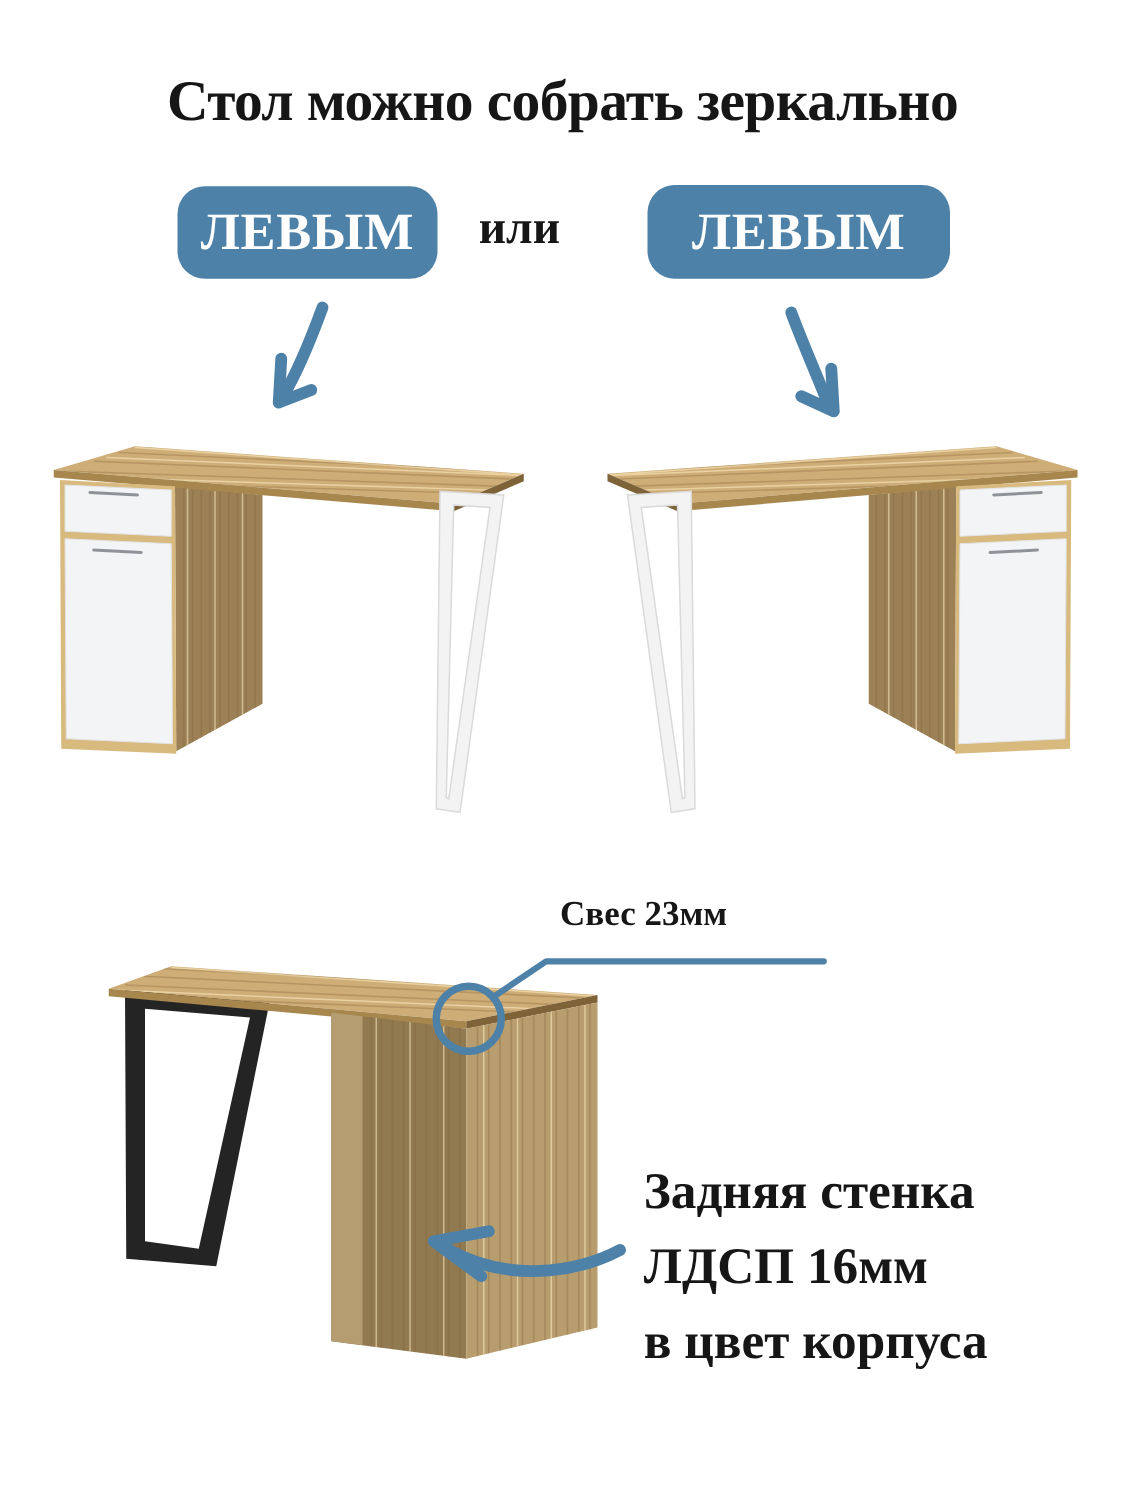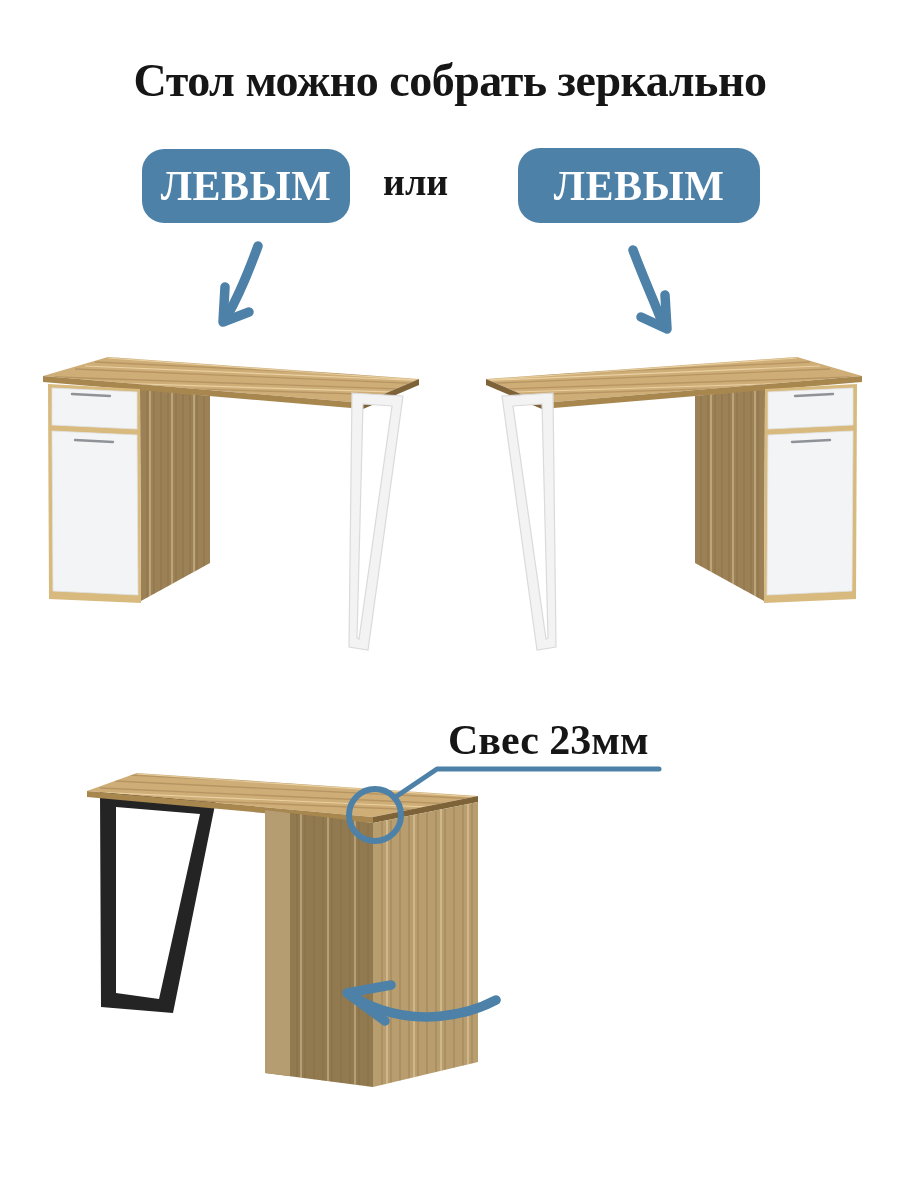--- a/index.html
+++ b/index.html
@@ -18,21 +18,21 @@
   .art{position:absolute;left:0;top:0;}
   .title{position:absolute;left:0;top:54px;width:900px;text-align:center;
          font-size:46px;font-weight:700;letter-spacing:-0.5px;}
   .badge{position:absolute;display:flex;align-items:center;justify-content:center;
          background:var(--accent);color:#fff;font-size:42px;font-weight:700;
          border-radius:22px;letter-spacing:0.5px;}
   .badge-left{left:142px;top:149px;width:208px;height:74px;}
   .badge-right{left:518px;top:148px;width:242px;height:75px;}
   .or-sep{position:absolute;left:383px;top:160px;width:104px;text-align:left;
           font-size:38px;font-weight:700;}
-  .overhang{position:absolute;left:448px;top:716px;font-size:42px;font-weight:700;}
+  .overhang{position:absolute;left:448px;top:716px;font-size:28px;font-weight:700;}
   .backpanel{position:absolute;left:515px;top:922px;font-size:41px;font-weight:700;
              line-height:60px;}
   .backpanel span{display:block;}
   
   .f-top{fill:var(--wood-top);} .f-side{fill:var(--wood-side);}
   .f-back{fill:var(--wood-back);} .f-right{fill:var(--wood-right);}
   .f-sidelight{fill:var(--wood-side-light);}
   .f-oak{fill:var(--oak-frame);}
   .f-front{fill:var(--panel-white);stroke:var(--panel-stroke);stroke-width:.8;}
   .f-edgef{fill:var(--wood-edge-front);} .f-edgee{fill:var(--wood-edge-end);}
@@ -147,14 +147,19 @@
   <div class="badge badge-left">
     <span>ЛЕВЫМ</span>
   </div>
   <div class="or-sep">или</div>
   <div class="badge badge-right">
     <span>ЛЕВЫМ</span>
   </div>
 
   <div class="overhang">Свес 23мм</div>
 
+  <div class="backpanel">
+    <span>Задняя стенка</span>
+    <span>ЛДСП 16мм</span>
+    <span>в цвет корпуса</span>
+  </div>
 
 </div>
 
 </body></html>

